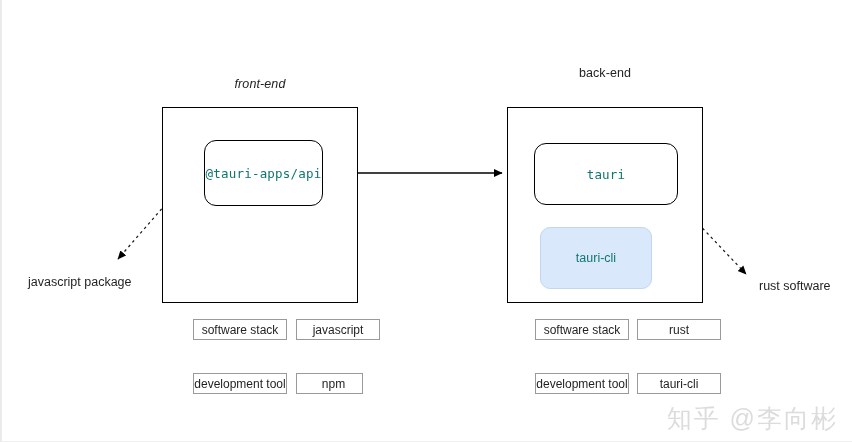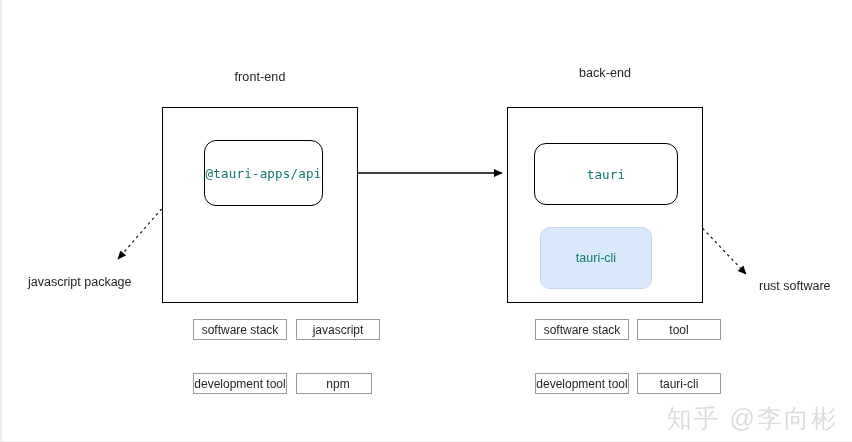--- a/index.html
+++ b/index.html
@@ -119,59 +119,59 @@
       </marker>
     </defs>
 
     <path d="M321,173 L500,173" fill="none" stroke="#000000" stroke-width="1.4" marker-end="url(#arrow-solid)"></path>
 
     <path d="M203,159 L116,259" fill="none" stroke="#1a1a1a" stroke-width="1.25" stroke-dasharray="2.6 3.4" marker-end="url(#arrow-dash)"></path>
 
     <path d="M651,176 L744,274" fill="none" stroke="#1a1a1a" stroke-width="1.25" stroke-dasharray="2.6 3.4" marker-end="url(#arrow-dash)"></path>
   </svg>
 
-  <div class="abs group-title" style="left:160px; top:70px; width:196px;">front-end</div>
+  <div class="abs group-title" style="left:160px; top:77px; width:196px;font-style:italic;">front-end</div>
 
   <div class="abs container-box" style="left:160px; top:107px; width:196px; height:196px;"></div>
 
   <div class="abs node" style="left:202px; top:140px; width:119px; height:66px;">
     <span>@tauri-apps/api</span>
   </div>
 
   <div class="abs tag" style="left:163px; top:319px; width:94px;">
     <span>software stack</span>
   </div>
   <div class="abs tag" style="left:266px; top:319px; width:84px;">
     <span>javascript</span>
   </div>
 
   <div class="abs tag" style="left:163px; top:373px; width:94px;">
     <span>development tool</span>
   </div>
-  <div class="abs tag" style="left:266px; top:373px; width:76px;padding-left:8px;">
+  <div class="abs tag" style="left:266px; top:373px; width:67px;padding-left:8px;">
     <span>npm</span>
   </div>
 
   <div class="abs group-title" style="left:505px; top:66px; width:196px;">back-end</div>
 
   <div class="abs container-box" style="left:505px; top:107px; width:196px; height:196px;"></div>
 
   <div class="abs node" style="left:532px; top:143px; width:144px; height:62px;">
     <span>tauri</span>
   </div>
 
   <div class="abs node filled" style="left:538px; top:227px; width:112px; height:62px; border-radius:10px;">
     <span>tauri-cli</span>
   </div>
 
   <div class="abs tag" style="left:505px; top:319px; width:94px;">
     <span>software stack</span>
   </div>
   <div class="abs tag" style="left:607px; top:319px; width:84px;">
-    <span>tool</span>
+    <span>rust</span>
   </div>
 
   <div class="abs tag" style="left:505px; top:373px; width:94px;">
     <span>development tool</span>
   </div>
   <div class="abs tag" style="left:607px; top:373px; width:84px;">
     <span>tauri-cli</span>
   </div>
 
   <div class="abs caption" style="left:26px; top:275px;">javascript package</div>

